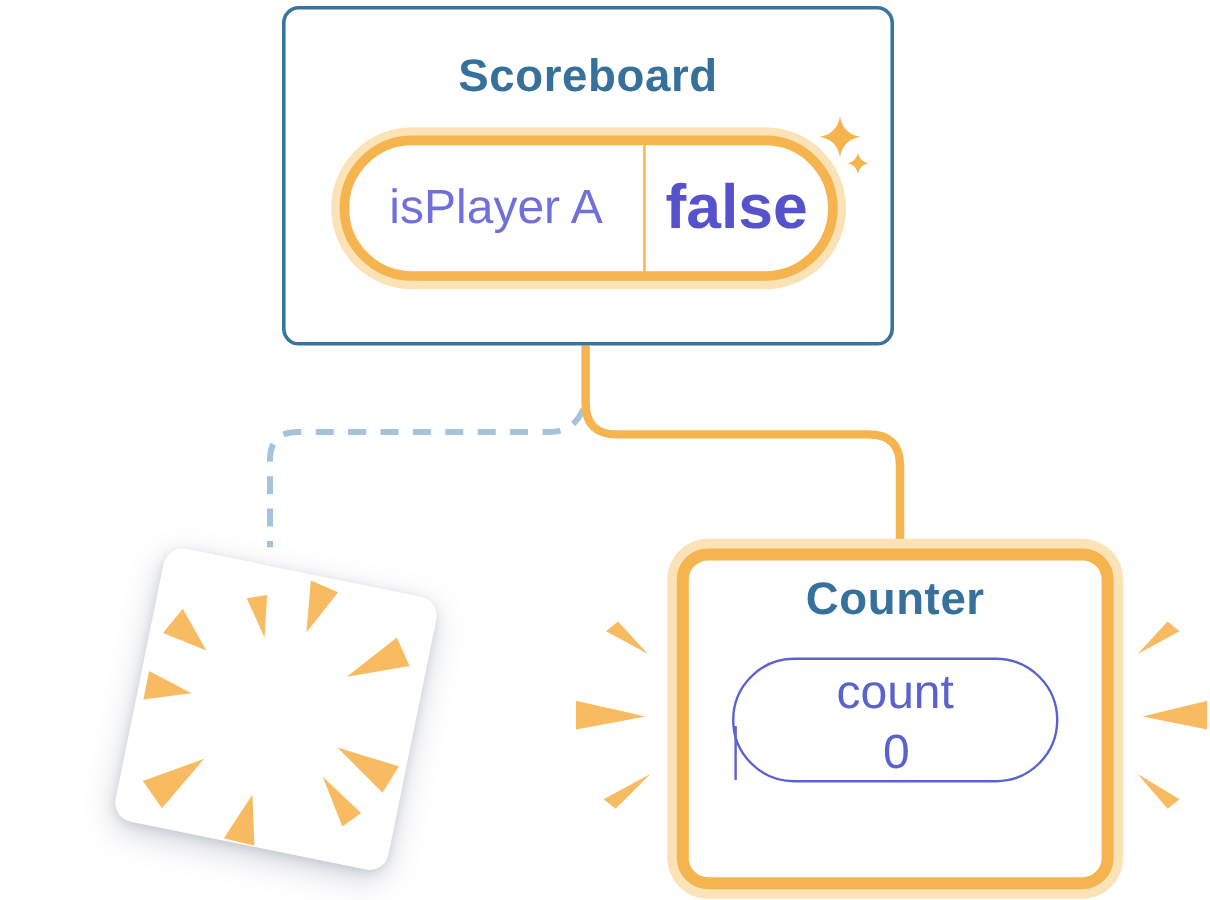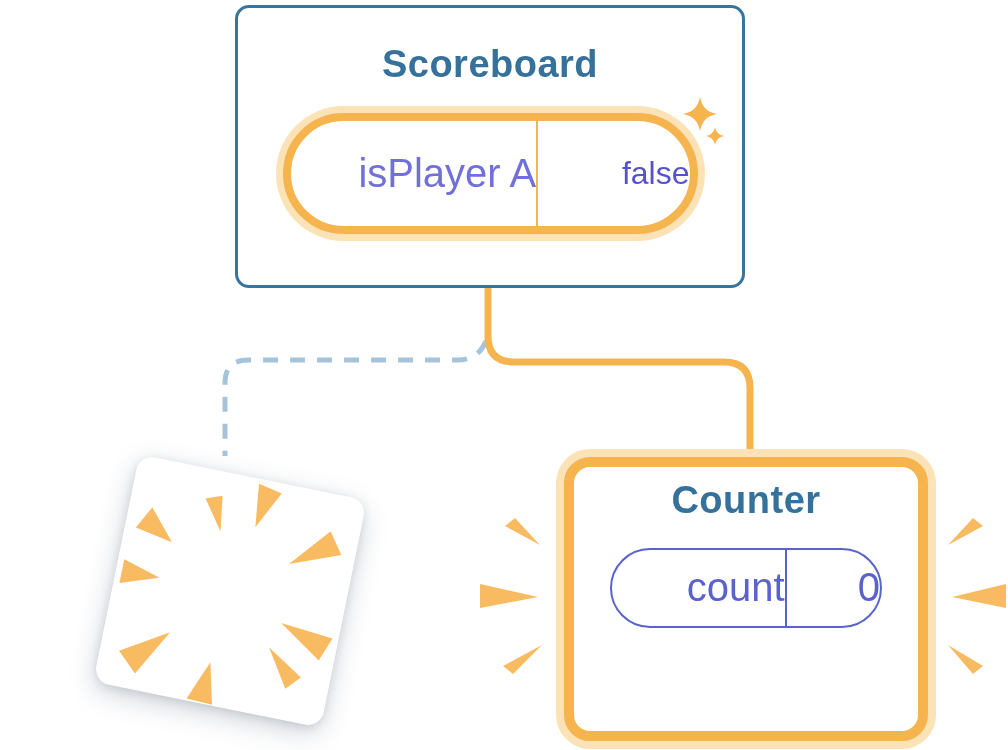--- a/index.html
+++ b/index.html
@@ -83,49 +83,50 @@
   }
   .scoreboard-pill {
     margin-top: 27px;
     width: 415px; height: 121px;
     border: 8px solid var(--c-orange);
     box-shadow: 0 0 0 7px var(--c-orange_halo);
     border-radius: 62px;
   }
   .counter-pill {
     margin-top: 26px;
-    width: 272px; height: 80px;
+    width: 272px; height: 104px;
     border: 2px solid var(--c-counter_pill_purple);
     border-radius: 52px;
+    flex-direction: column;
   }
   .pill-cell {
     display: flex;
     align-items: center;
-    justify-content: flex-end;
+    justify-content: center;
     min-width: 0;
   }
   .scoreboard-pill .pill-cell-label { flex: 247 0 0; }
   .scoreboard-pill .pill-cell-value {
     flex: 152 0 0;
     border-left: 2px solid var(--c-orange);
   }
   .counter-pill .pill-cell-label { flex: 174 0 0; }
   .counter-pill .pill-cell-value {
     flex: 94 0 0;
     border-left: 2px solid var(--c-counter_pill_purple);
   }
   .state-label {
     font-size: 40px;
     font-weight: 400;
     color: var(--c-state_label_purple);
     white-space: nowrap;
   }
   .state-value-bold {
-    font-size: 32px;
-    font-weight: 400;
+    font-size: 52px;
+    font-weight: 700;
     color: var(--c-state_value_purple);
     white-space: nowrap;
   }
   .counter-pill .state-label,
   .counter-pill .state-value-regular {
     color: var(--c-counter_pill_purple);
   }
   .state-value-regular {
     font-size: 40px;
     font-weight: 400;

